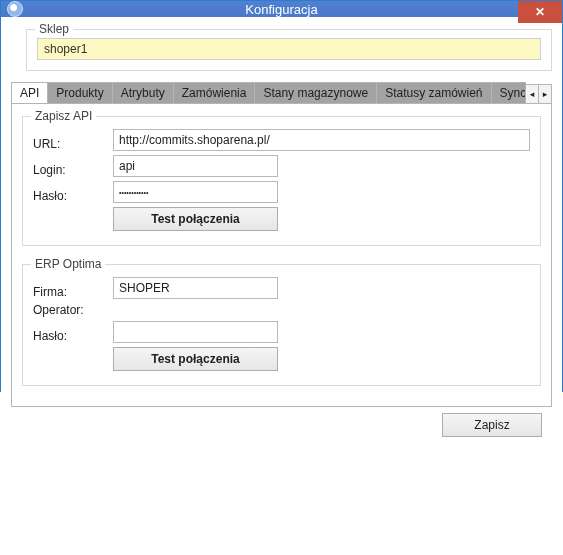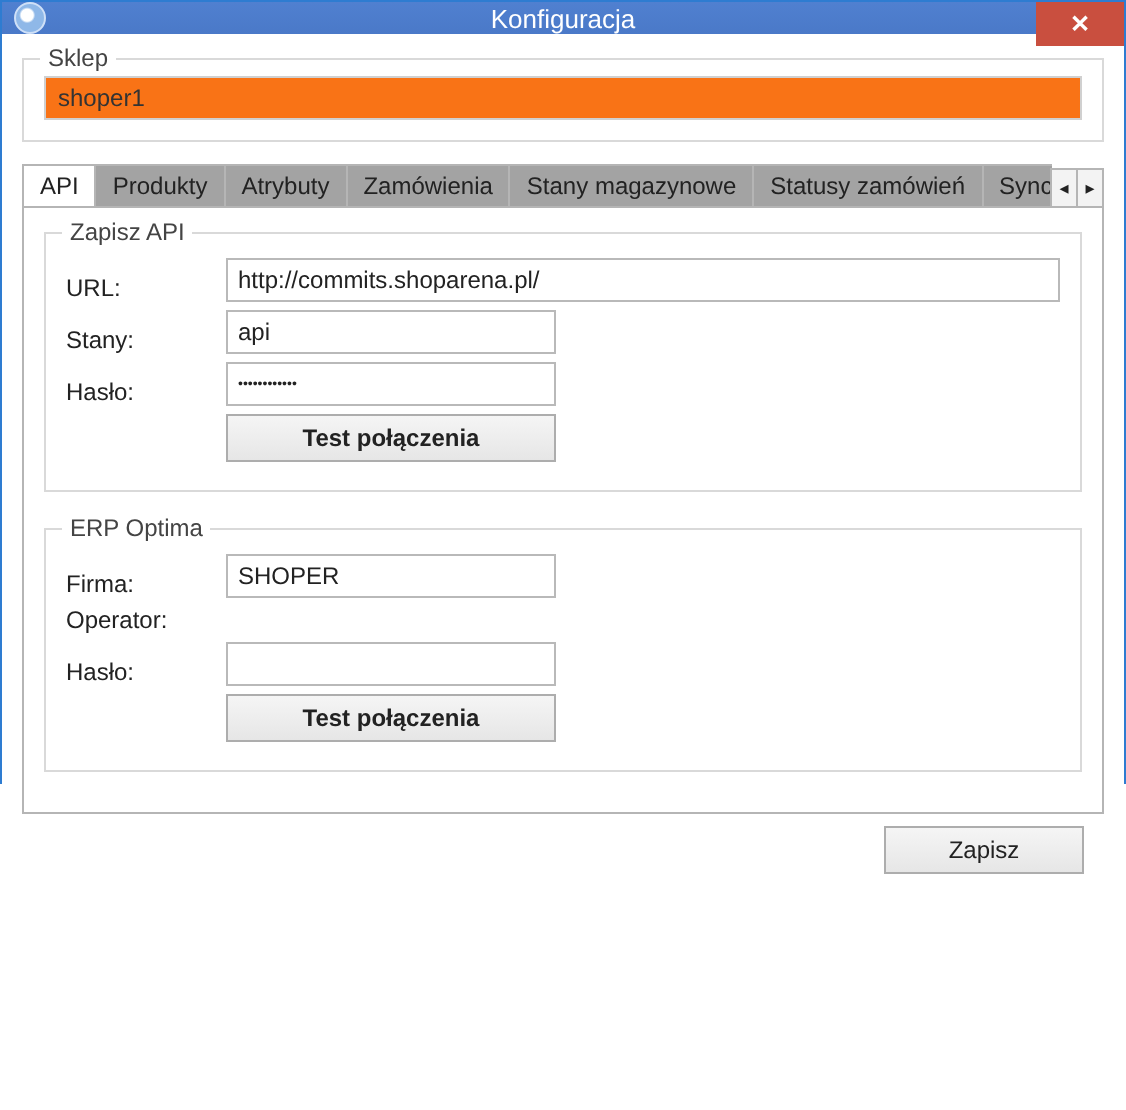--- a/index.html
+++ b/index.html
@@ -74,21 +74,21 @@
     left: 8px;
     background: #fff;
     padding: 0 4px;
     color: #444;
     font-size: 12px;
   }
   .sklep-input {
     width: 100%;
     height: 22px;
     border: 1px solid #d0d0d0;
-    background: #f97316;
+    background: #fef9c3;
     padding: 0 6px;
     font-size: 12px;
     color: #333;
   }
   .tabs-row {
     display: flex;
     align-items: flex-end;
     margin-top: 10px;
     position: relative;
   }
@@ -185,21 +185,21 @@
 <div class="window">
 
   <div class="titlebar">
     <div class="icon"></div>
     <div class="title">Konfiguracja</div>
     <div class="close">✕</div>
   </div>
 
   <div class="client">
 
-    <div class="group" style="margin-top:4px;">
+    <div class="group" style="margin-top:4px;margin-left:15px;">
       <div class="legend">Sklep</div>
       <input class="sklep-input" readonly="" value="shoper1" style="">
     </div>
 
     <div class="tabs-row">
       <div class="tabs">
         <div class="tab active">API</div>
         <div class="tab">Produkty</div>
         <div class="tab">Atrybuty</div>
         <div class="tab">Zamówienia</div>
@@ -215,21 +215,21 @@
 
     <div class="tab-body">
 
       <div class="group" style="margin-top:2px;">
         <div class="legend">Zapisz API</div>
         <div class="field-row">
           <label>URL:</label>
           <input class="text-input url-input" value="http://commits.shoparena.pl/" style="">
         </div>
         <div class="field-row">
-          <label>Stany:</label>
+          <label>Login:</label>
           <input class="text-input short-input" value="api" style="">
         </div>
         <div class="field-row">
           <label>Hasło:</label>
           <input class="text-input short-input" type="text" style="font-size: 7px; letter-spacing: 0px;" value="••••••••••••">
         </div>
         <div class="field-row">
           <button class="btn btn-test">Test połączenia</button>
         </div>
       </div>

